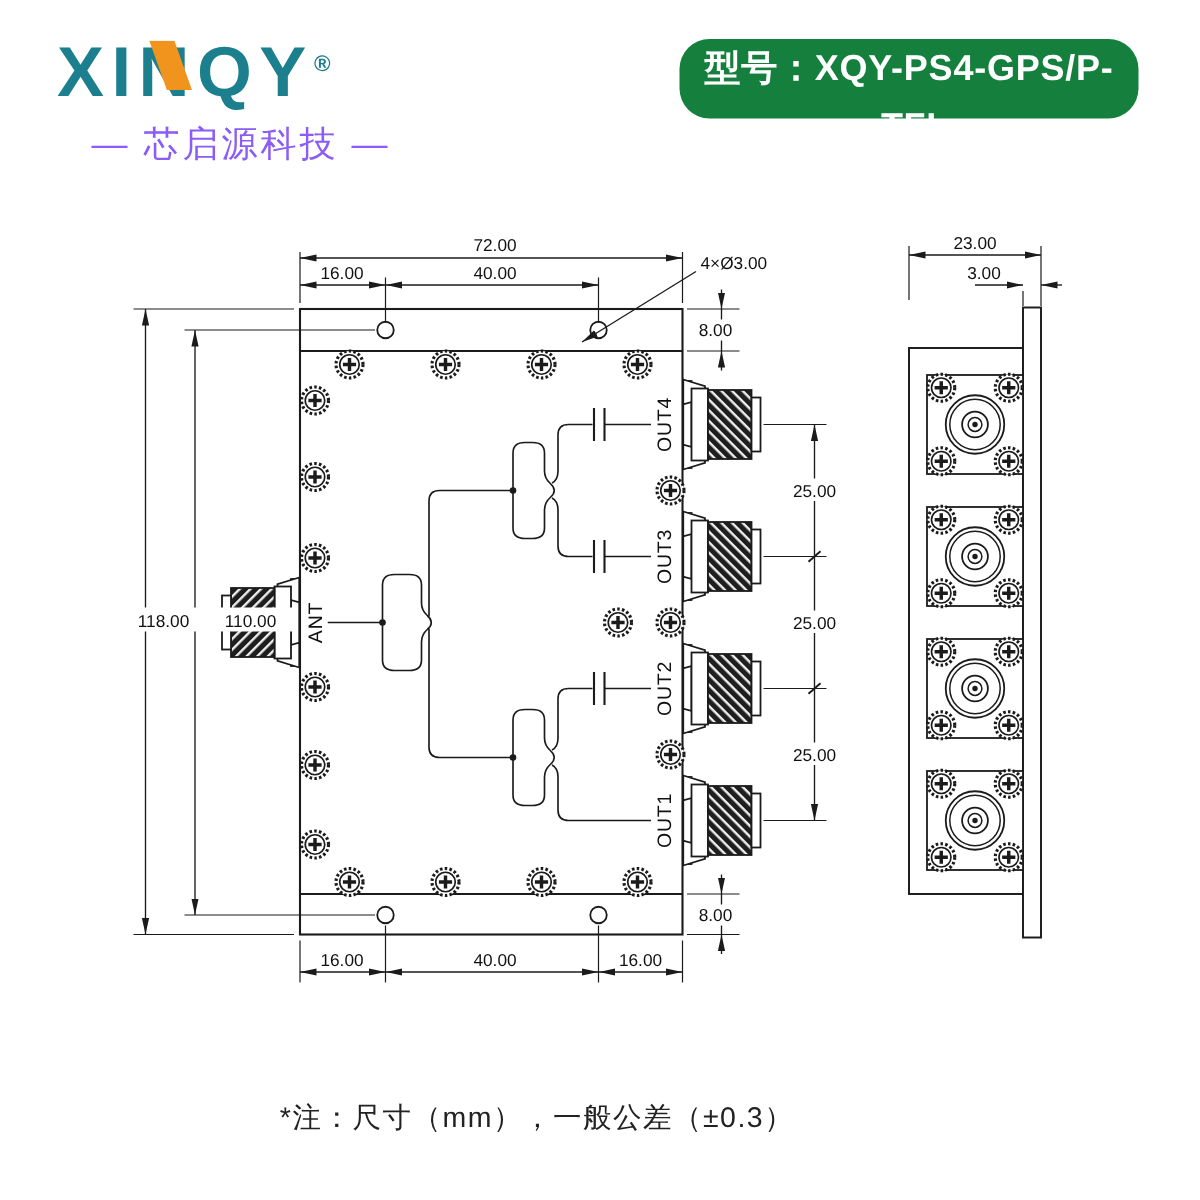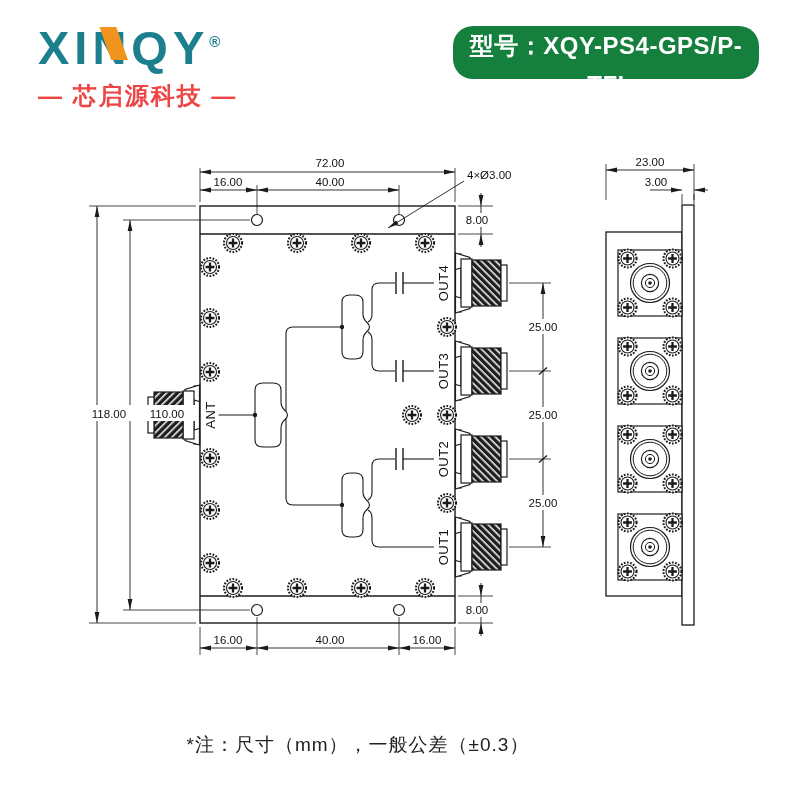--- a/index.html
+++ b/index.html
@@ -5,21 +5,21 @@
   html,body{margin:0;padding:0;background:#ffffff;}
   #page{position:relative;width:800px;height:800px;background:#fff;overflow:hidden;
         font-family:"Liberation Sans", sans-serif;}
   
   #logo{position:absolute;left:38px;top:24px;width:260px;height:80px;}
   #logo .word{position:relative;font-size:47px;font-weight:bold;letter-spacing:5px;
         color:#1b7f8e;line-height:1;display:inline-block;}
   #logo .reg{font-size:15px;font-weight:bold;color:#1b7f8e;vertical-align:super;}
   #logo .n-accent{position:absolute;left:59px;top:3px;width:31px;height:33px;background:#f0941d;
         clip-path:polygon(8% 0,62% 0,100% 100%,46% 100%);}
-  #logo .sub{margin-top:9px;font-size:24px;font-weight:bold;color:#ef4444;letter-spacing:2px;white-space:nowrap;}
+  #logo .sub{margin-top:9px;font-size:24px;font-weight:normal;color:#8b5cf6;letter-spacing:2px;white-space:nowrap;margin-left:23px;}
   #badge{position:absolute;left:453px;top:26px;width:306px;height:53px;border-radius:20px;
         background:#15803d;color:#fff;font-size:24px;font-weight:bold;text-align:center;
         line-height:39px;letter-spacing:0.5px;}
   #custom-note{position:absolute;left:447px;top:73px;width:318px;text-align:center;
         font-size:17px;font-weight:bold;color:#252525;letter-spacing:0.5px;}
   
   #footer-note{position:absolute;left:0;top:732px;width:716px;text-align:center;
         font-size:19px;font-weight:500;color:#222;letter-spacing:1px;}
   
   svg text{font-family:"Liberation Sans", sans-serif;font-size:11.5px;fill:#111;}

